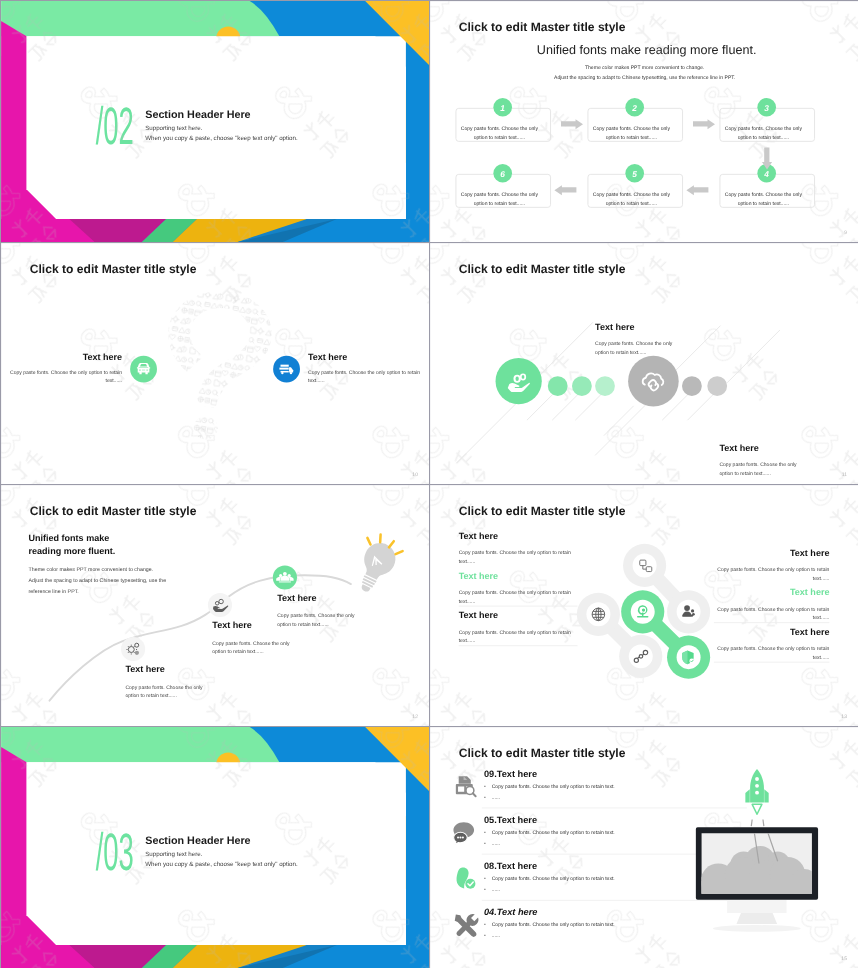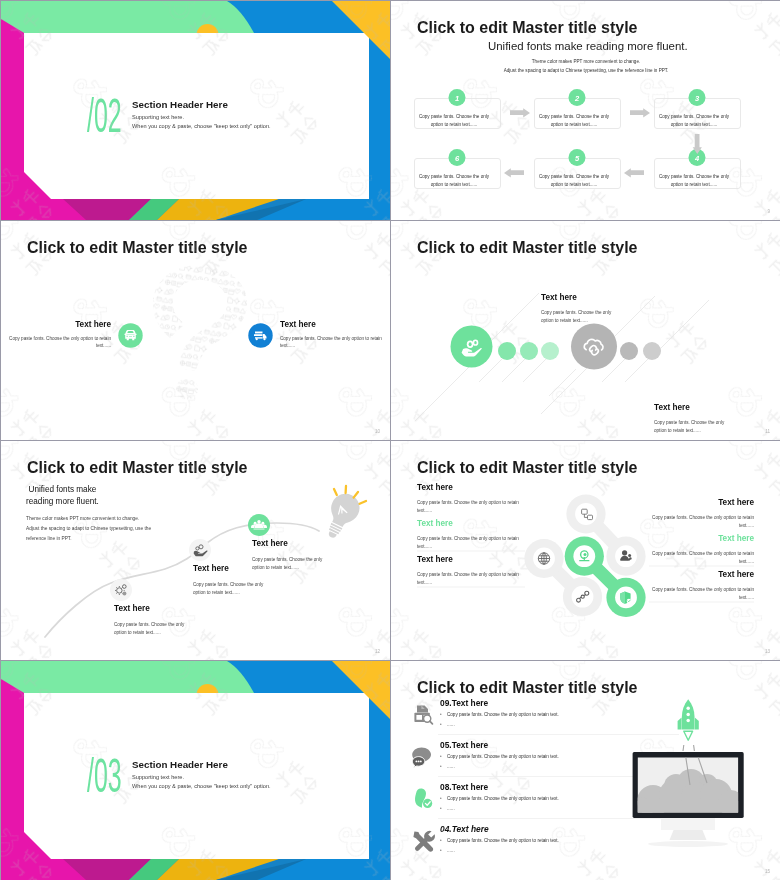--- a/index.html
+++ b/index.html
@@ -10,35 +10,35 @@
   .slide{position:relative;background:#fff;overflow:hidden;}
   .svgfull{position:absolute;left:0;top:0;width:100%;height:100%;display:block;}
   .txt{position:absolute;white-space:pre;}
   
   .wm{position:absolute;left:0;top:0;width:100%;height:100%;pointer-events:none;z-index:1;}
   
   .sh-num{font-size:48px;font-weight:300;color:#6ce3a0;line-height:1;transform:scaleX(0.52);transform-origin:left top;}
   .sh-title{font-size:9.8px;font-weight:bold;color:#1b1b1b;}
   .sh-sub{font-size:5.6px;color:#3c3c3c;}
   
-  .mtitle{position:absolute;white-space:pre;font-size:16px;font-weight:bold;color:#1a1a1a;}
+  .mtitle{position:absolute;white-space:pre;font-size:11px;font-weight:bold;color:#1a1a1a;}
   .pgnum{position:absolute;font-size:4.6px;color:#b5b5b5;z-index:6;}
   
   .s2-head{font-size:11.45px;color:#222;}
   .s2-sub{position:absolute;font-size:4.6px;color:#333;white-space:pre;}
   .s2-num{position:absolute;width:20px;text-align:center;font-size:7.6px;font-weight:bold;color:#fff;font-style:italic;z-index:3;}
   .s2-body{position:absolute;width:76px;text-align:center;font-size:4.6px;color:#333;line-height:1.65;z-index:3;}
   
   .s3-head{font-size:8.2px;font-weight:bold;color:#111;z-index:4;}
   .s3-body{position:absolute;font-size:4.6px;color:#444;line-height:1.6;z-index:4;}
   
   .s4-head{font-size:8.2px;font-weight:bold;color:#111;z-index:4;}
   .s4-body{position:absolute;font-size:4.6px;color:#444;line-height:1.75;z-index:4;}
   
-  .s5-lead{position:absolute;font-size:8.2px;font-weight:normal;color:#111;line-height:1.5;white-space:pre;z-index:4;text-align:center;}
+  .s5-lead{position:absolute;font-size:8.2px;font-weight:bold;color:#111;line-height:1.5;white-space:pre;z-index:4;}
   .s5-body{position:absolute;font-size:4.8px;color:#444;line-height:2.1;white-space:pre;z-index:4;}
   .s5-head{font-size:8.2px;font-weight:bold;color:#111;z-index:4;}
   .s5-sbody{position:absolute;font-size:4.6px;color:#444;line-height:1.75;width:82px;z-index:4;}
   
   .s6-head{position:absolute;font-size:8.2px;font-weight:bold;color:#111;z-index:4;}
   .s6-green{color:#6ee19c;}
   .s6-body{position:absolute;font-size:4.6px;color:#444;line-height:1.8;z-index:4;}
   
   .s8-head{position:absolute;white-space:pre;font-size:8.4px;font-weight:bold;color:#111;z-index:4;}
   .s8-bul{position:absolute;white-space:pre;font-size:4.6px;color:#333;z-index:4;}

